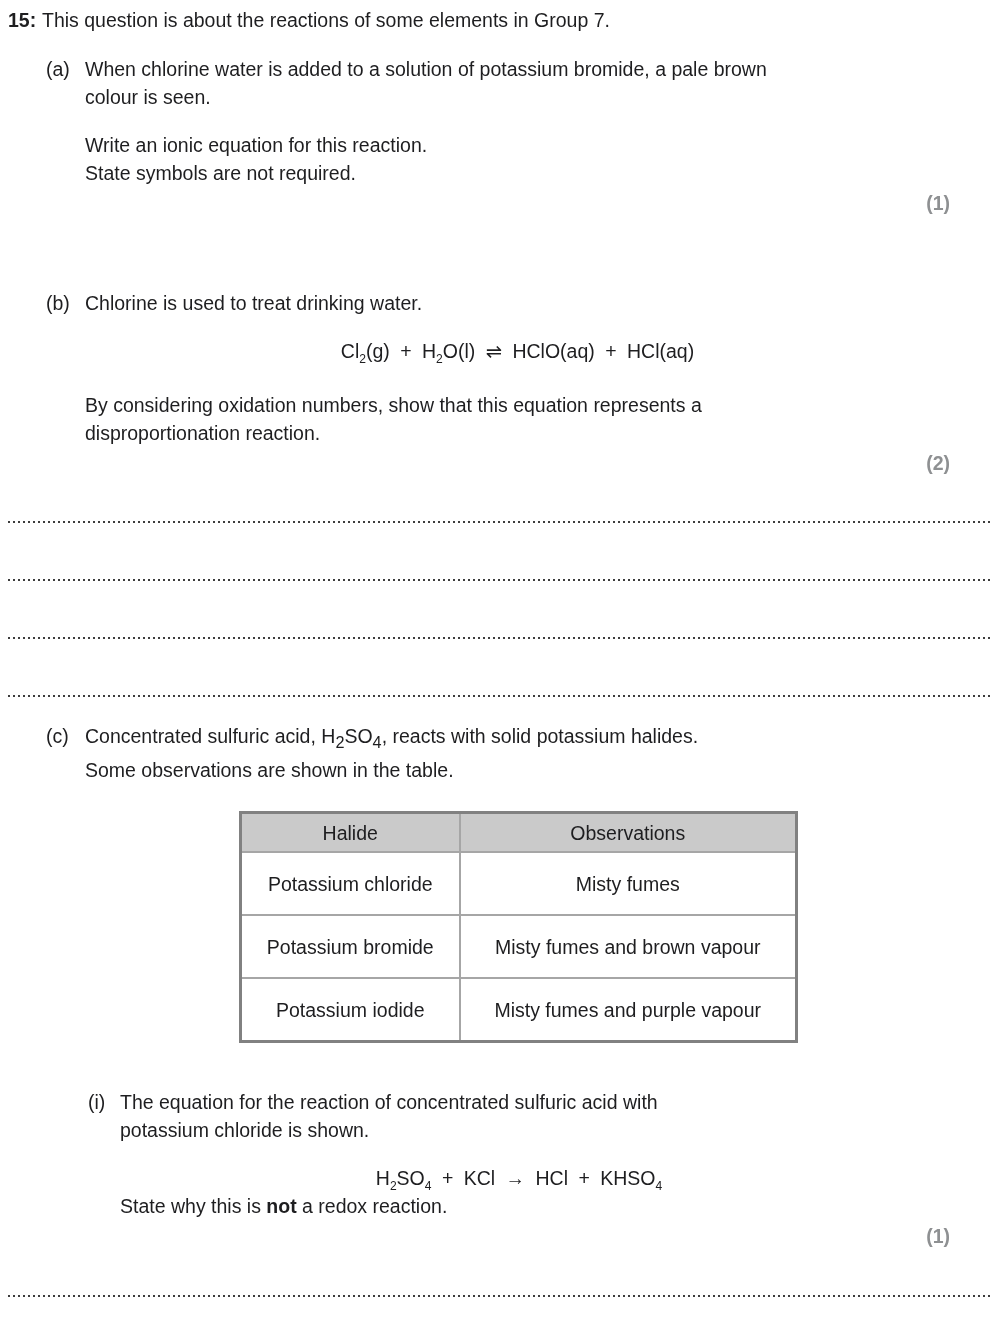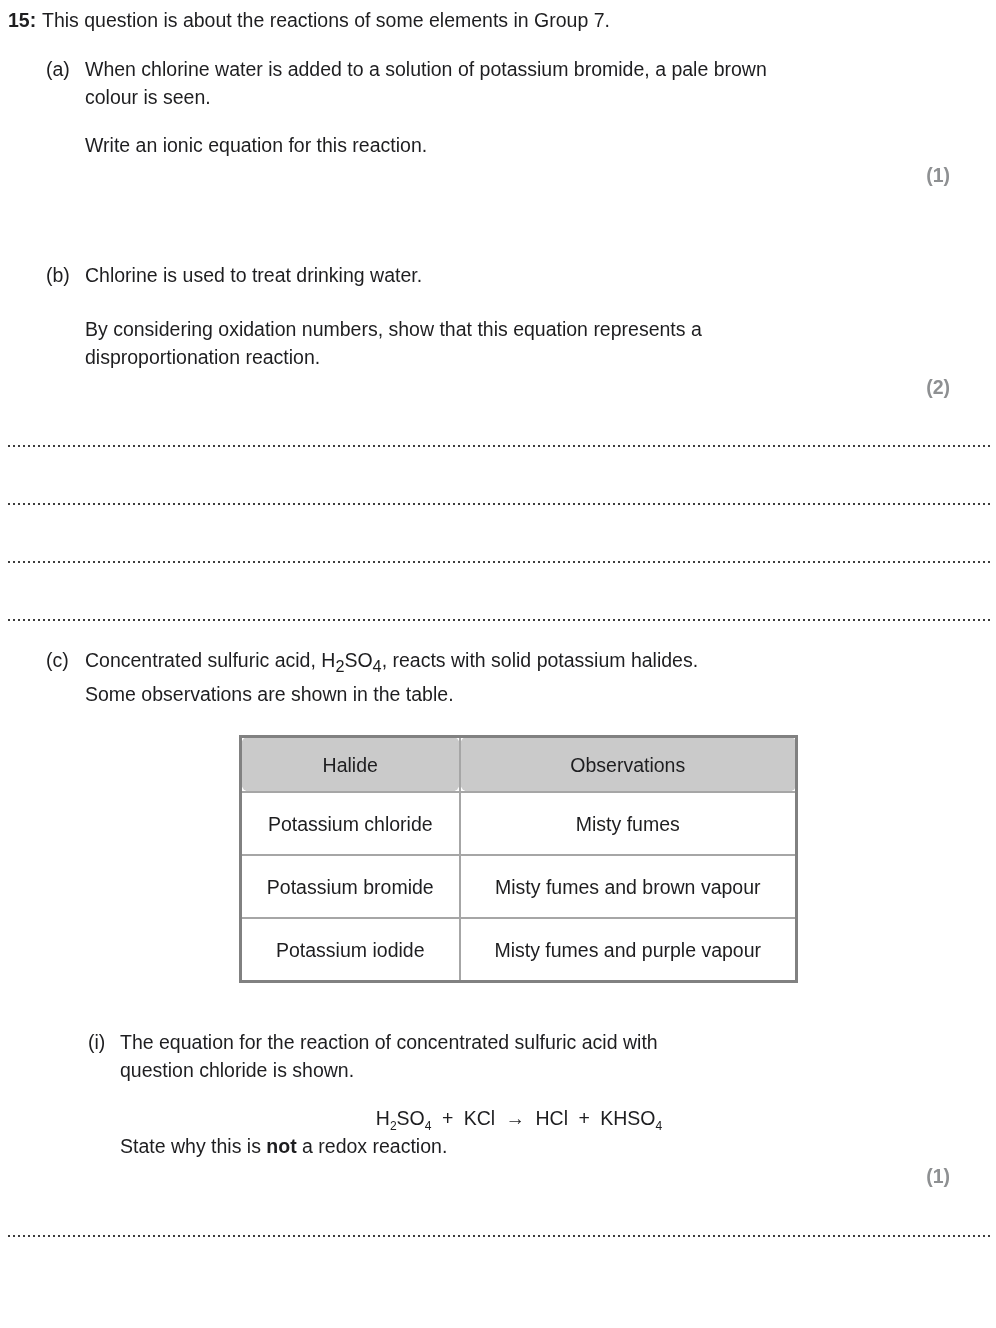--- a/index.html
+++ b/index.html
@@ -41,21 +41,21 @@
     border-collapse:collapse;
     margin:27px 0 0 154px;
     border:3px solid var(--border-outer);
   }
   .obs-table th,.obs-table td{
     border:2px solid var(--border-inner);
     text-align:center;vertical-align:middle;
     font-weight:normal;font-size:19.5px;
     padding:0 10px;
   }
-  .obs-table th{background:var(--th-bg);height:56px;border-radius:9px;}
+  .obs-table th{background:var(--th-bg);height:40px;}
   .obs-table td{height:63px;}
   .col-halide{width:219px;}
   .col-obs{width:337px;}
   .part-i{display:flex;margin-top:45px;padding-left:3px;}
   .part-i-label{width:32px;flex-shrink:0;}
   .part-i-body{flex:1;}
   .part-i .equation{margin-right:32px;}
   .task-state{}
   .bold{font-weight:bold;}
   .bottom-line{margin:45px 6px 0 8px;}
@@ -69,28 +69,30 @@
     <span class="qnum">15:</span>
     <span>This question is about the reactions of some elements in Group 7.</span>
   </div>
 
   <div class="part part-a">
     <span class="part-label">(a)</span>
     <div class="part-body">
       <div>When chlorine water is added to a solution of potassium bromide, a pale brown</div>
       <div>colour is seen.</div>
       <div class="gap20">Write an ionic equation for this reaction.</div>
+      <div>State symbols are not required.</div>
       <div class="marks">(1)</div>
     </div>
   </div>
 
   <div class="part part-b">
     <span class="part-label">(b)</span>
     <div class="part-body">
       <div>Chlorine is used to treat drinking water.</div>
+      <div class="equation">Cl<sub>2</sub>(g) + H<sub>2</sub>O(l) ⇌ HClO(aq) + HCl(aq)</div>
       <div class="gap30">By considering oxidation numbers, show that this equation represents a</div>
       <div>disproportionation reaction.</div>
       <div class="marks">(2)</div>
     </div>
   </div>
 
   <div class="answer-lines">
     <div class="dotted-line"></div>
     <div class="dotted-line"></div>
     <div class="dotted-line"></div>
@@ -123,21 +125,21 @@
             <td>Potassium iodide</td>
             <td>Misty fumes and purple vapour</td>
           </tr>
         </tbody>
       </table>
 
       <div class="part-i">
         <span class="part-i-label">(i)</span>
         <div class="part-i-body">
           <div>The equation for the reaction of concentrated sulfuric acid with</div>
-          <div>question chloride is shown.</div>
+          <div>potassium chloride is shown.</div>
           <div class="equation">H<sub>2</sub>SO<sub>4</sub> + KCl → HCl + KHSO<sub>4</sub></div>
           <div class="task-state"><span>State why this is </span><span class="bold">not</span><span> a redox reaction.</span></div>
           <div class="marks">(1)</div>
         </div>
       </div>
     </div>
   </div>
 
   <div class="dotted-line bottom-line"></div>
 

